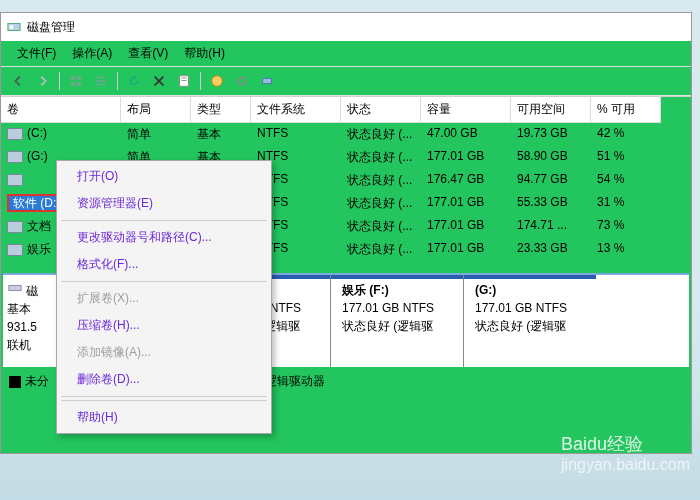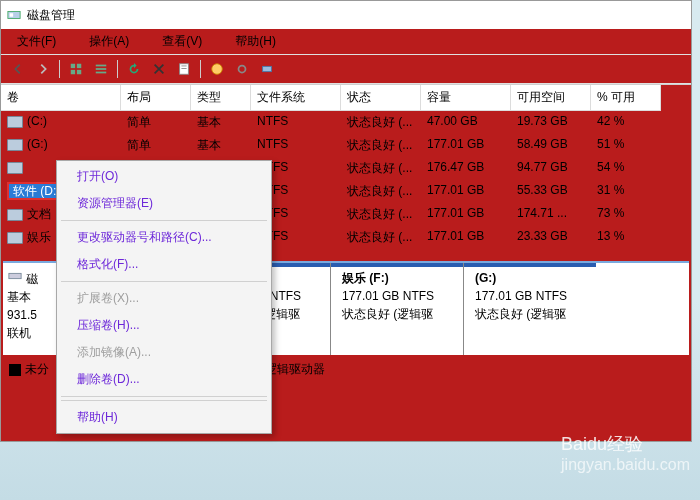--- a/index.html
+++ b/index.html
@@ -1,19 +1,19 @@
 <!DOCTYPE html>
 <html><head>
 <meta charset="utf-8">
 <style>
 body{margin:0;font-family:"Microsoft YaHei","Segoe UI",sans-serif;font-size:12px;background:linear-gradient(to bottom,#d8eaf0 60%,#c4dce5);width:700px;height:500px;overflow:hidden;position:relative}
-.window{position:absolute;top:0;left:0;width:690px;height:440px;background:#b91c1c;border:1px solid #999}
+.window{position:absolute;top:12px;left:0;width:690px;height:440px;background:#22c55e;border:1px solid #999}
 .titlebar{display:flex;align-items:center;height:28px;padding:0 6px;background:#fff}
 .titlebar .icon{width:14px;height:14px;margin-right:6px}
-.menubar{display:flex;padding:2px 8px;gap:17px}
+.menubar{display:flex;padding:2px 8px;gap:0}
 .menubar span{padding:2px 8px}
 .toolbar{display:flex;align-items:center;padding:3px 6px;border-top:1px solid #e0e0e0;border-bottom:1px solid #e0e0e0;gap:3px}
 .toolbar .btn{width:20px;height:20px;display:flex;align-items:center;justify-content:center;border:1px solid transparent}
 .toolbar .sep{width:1px;height:18px;background:#ccc;margin:0 2px}
 .grid{border-top:1px solid #cfcfcf}
 .header-row,.data-row{display:flex}
 .header-row .cell{background:#fff;border-right:1px solid #dcdcdc;border-bottom:1px solid #dcdcdc;padding:4px 6px;font-weight:normal}
 .data-row .cell{padding:3px 6px;white-space:nowrap;overflow:hidden}
 .cell{box-sizing:border-box}
 .c0{width:120px}.c1{width:70px}.c2{width:60px}.c3{width:90px}.c4{width:80px}.c5{width:90px}.c6{width:80px}.c7{width:70px}
@@ -140,21 +140,21 @@
           <div class="cell c6">19.73 GB</div>
           <div class="cell c7">42 %</div>
         </div>
         <div class="data-row">
           <div class="cell c0"><span class="drive-icon"></span>(G:)</div>
           <div class="cell c1">简单</div>
           <div class="cell c2">基本</div>
           <div class="cell c3">NTFS</div>
           <div class="cell c4">状态良好 (...</div>
           <div class="cell c5">177.01 GB</div>
-          <div class="cell c6">58.49 GB</div>
+          <div class="cell c6">58.90 GB</div>
           <div class="cell c7">51 %</div>
         </div>
         <div class="data-row">
           <div class="cell c0"><span class="drive-icon"></span></div>
           <div class="cell c1">简单</div>
           <div class="cell c2">基本</div>
           <div class="cell c3">NTFS</div>
           <div class="cell c4">状态良好 (...</div>
           <div class="cell c5">176.47 GB</div>
           <div class="cell c6">94.77 GB</div>

